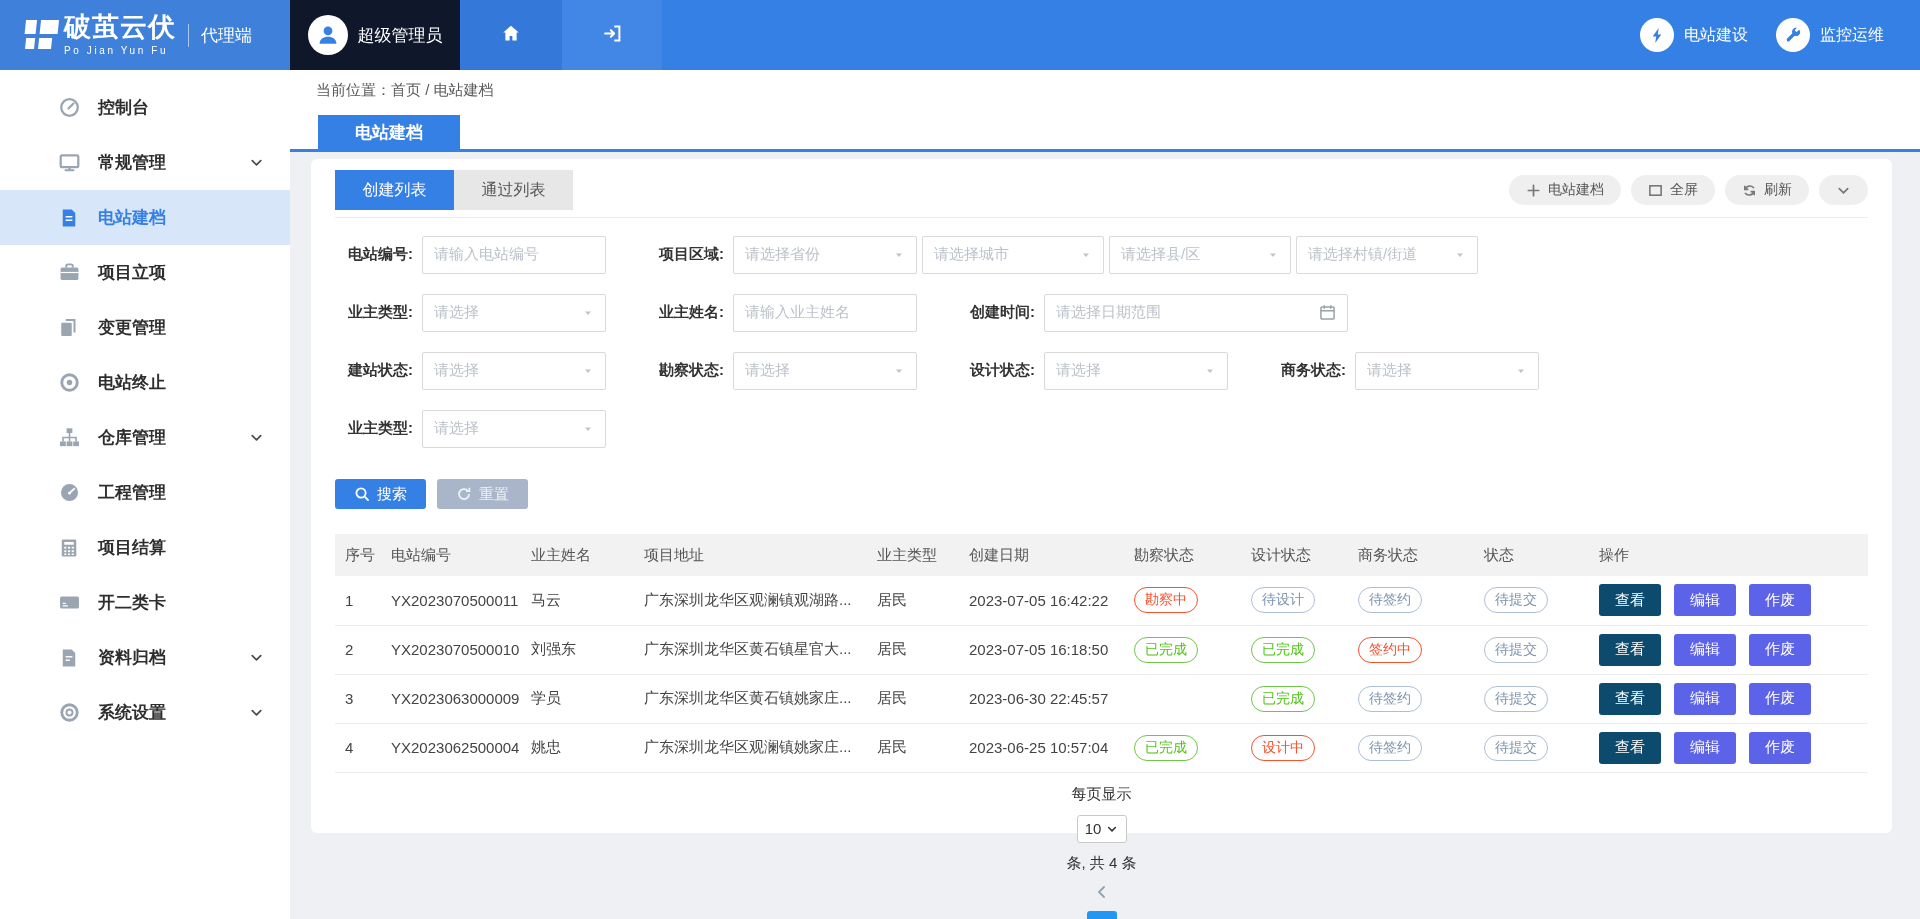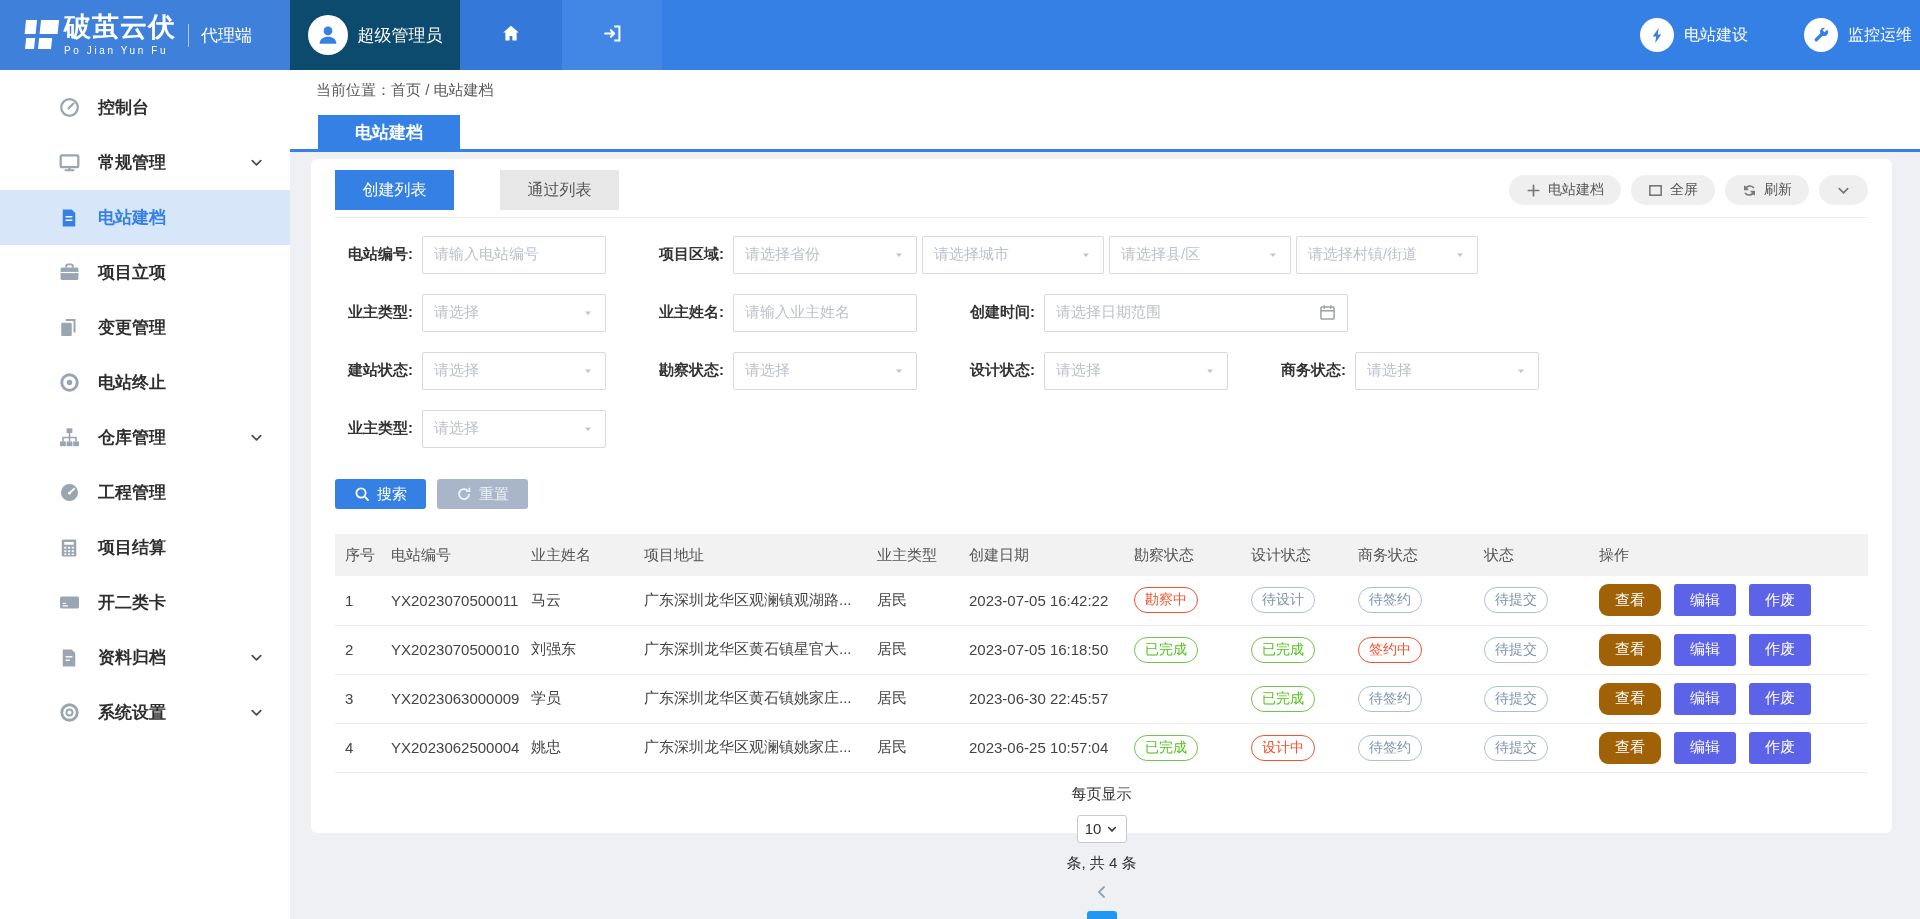--- a/index.html
+++ b/index.html
@@ -9,27 +9,27 @@
 
   
   .header{height:70px;display:flex;background:#3580e4;color:#fff;align-items:stretch;}
   .logo-seg{width:290px;background:#3e80da;display:flex;align-items:center;padding-left:16px;}
   .logo-mark{width:48px;height:48px;flex-shrink:0;}
   .logo-text{margin-left:0;}
   .logo-title{font-size:27px;font-weight:700;letter-spacing:1px;line-height:1;white-space:nowrap;}
   .logo-sub{font-size:10px;letter-spacing:2.6px;margin-top:4px;white-space:nowrap;}
   .logo-badge{margin-left:12px;padding-left:12px;border-left:1px solid rgba(255,255,255,.55);
               font-size:17px;white-space:nowrap;}
-  .user-seg{width:170px;background:#0c4a6e;display:flex;align-items:center;justify-content:center;gap:10px;cursor:pointer;}
+  .user-seg{width:170px;background:#0f172a;display:flex;align-items:center;justify-content:center;gap:10px;cursor:pointer;}
   .avatar{width:40px;height:40px;border-radius:50%;background:#fff;display:flex;align-items:center;justify-content:center;}
   .user-name{font-size:17px;white-space:nowrap;}
   .home-seg{width:102px;background:#3478da;display:flex;align-items:center;justify-content:center;cursor:pointer;}
   .exit-seg{width:100px;background:#4387e6;display:flex;align-items:center;justify-content:center;cursor:pointer;}
   .header-spacer{flex:1;}
-  .nav-right{display:flex;align-items:center;gap:56px;padding-right:8px;}
+  .nav-right{display:flex;align-items:center;gap:28px;padding-right:36px;}
   .nav-item{display:flex;align-items:center;gap:10px;cursor:pointer;}
   .nav-circle{width:34px;height:34px;border-radius:50%;background:#fff;display:flex;align-items:center;justify-content:center;}
   .nav-label{font-size:16px;white-space:nowrap;}
 
   
   .body{display:flex;height:849px;}
   .sidebar{width:290px;background:#fff;padding-top:10px;flex-shrink:0;}
   .side-item{height:55px;display:flex;align-items:center;padding:0 26px 0 58px;cursor:pointer;}
   .side-icon{width:22px;height:22px;color:#9aa5b2;display:flex;align-items:center;justify-content:center;flex-shrink:0;}
   .side-label{font-size:17px;color:#2e2e2e;font-weight:600;margin-left:18px;white-space:nowrap;font-family:Liberation Serif, serif;}
@@ -42,21 +42,21 @@
   .crumb-bar{height:40px;background:#fff;display:flex;align-items:center;padding-left:26px;
              font-size:15px;color:#5a5a5a;}
   .tab-strip{height:42px;background:#fff;border-bottom:3px solid #3580e4;display:flex;align-items:flex-end;padding-left:28px;}
   .page-tab{height:34px;width:142px;background:#3580e4;color:#fff;font-size:17px;font-weight:700;
             display:flex;align-items:center;justify-content:center;cursor:pointer;}
   .content{flex:1;padding:7px 28px 0 21px;}
   .card{background:#fff;border-radius:6px;height:674px;padding:0 24px;}
 
   
   .card-head{display:flex;align-items:center;height:59px;border-bottom:1px solid #ececec;padding-top:4px;}
-  .ctabs{display:flex;gap:46px;}
+  .ctabs{display:flex;}
   .ctab{height:40px;min-width:119px;padding:0 18px;display:flex;align-items:center;justify-content:center;
         font-size:16px;cursor:pointer;background:#e7e7e7;color:#555;}
   .ctab.active{background:#3580e4;color:#fff;}
   .toolbar{margin-left:auto;display:flex;gap:10px;align-items:center;}
   .tool-btn{height:30px;border-radius:15px;background:#efefef;color:#555;font-size:14px;
             display:flex;align-items:center;gap:7px;padding:0 17px;cursor:pointer;white-space:nowrap;}
   .tool-btn .t-ic{display:flex;color:#777;}
 
   
   .filters{padding-top:17px;}
@@ -89,21 +89,21 @@
                 text-align:left;padding-left:10px;white-space:nowrap;}
   table.grid td{height:49px;border-bottom:1px solid #ebebeb;font-size:15px;color:#444;
                 padding-left:10px;white-space:nowrap;overflow:hidden;}
   .badge{display:inline-flex;align-items:center;justify-content:center;min-width:64px;height:26px;
          border-radius:13px;font-size:14px;border:1px solid;padding:0 10px;}
   .badge.orange{color:#f4512c;border-color:#f4512c;}
   .badge.green{color:#52c41a;border-color:#6fc64b;font-family:Liberation Mono, monospace;}
   .badge.pending{color:#7e93ad;border-color:#aebfd3;}
   .act{width:62px;height:32px;border-radius:3px;color:#fff;font-size:15px;display:inline-flex;
        align-items:center;justify-content:center;margin-right:13px;cursor:pointer;border:none;}
-  .act.view{background:#a16207;border-radius:9px;}
+  .act.view{background:#0c4a6e;}
   .act.edit,.act.void{background:#5d63e9;}
 
   
   .pager{display:flex;align-items:center;justify-content:flex-end;margin-top:12px;font-size:15px;color:#333;gap:11px;flex-direction:column;}
   .pp{width:50px;height:28px;border:1px solid #c9c9c9;border-radius:3px;display:flex;align-items:center;
       justify-content:center;gap:5px;font-size:15px;cursor:pointer;background:#fff;}
   .pp .pp-caret{display:flex;color:#333;}
   .pg-arrow{color:#94a3b4;display:flex;cursor:pointer;padding:0 4px;}
   .page-cur{width:30px;height:30px;background:#2196f3;color:#fff;border-radius:3px;display:flex;
             align-items:center;justify-content:center;font-size:15px;cursor:pointer;}

